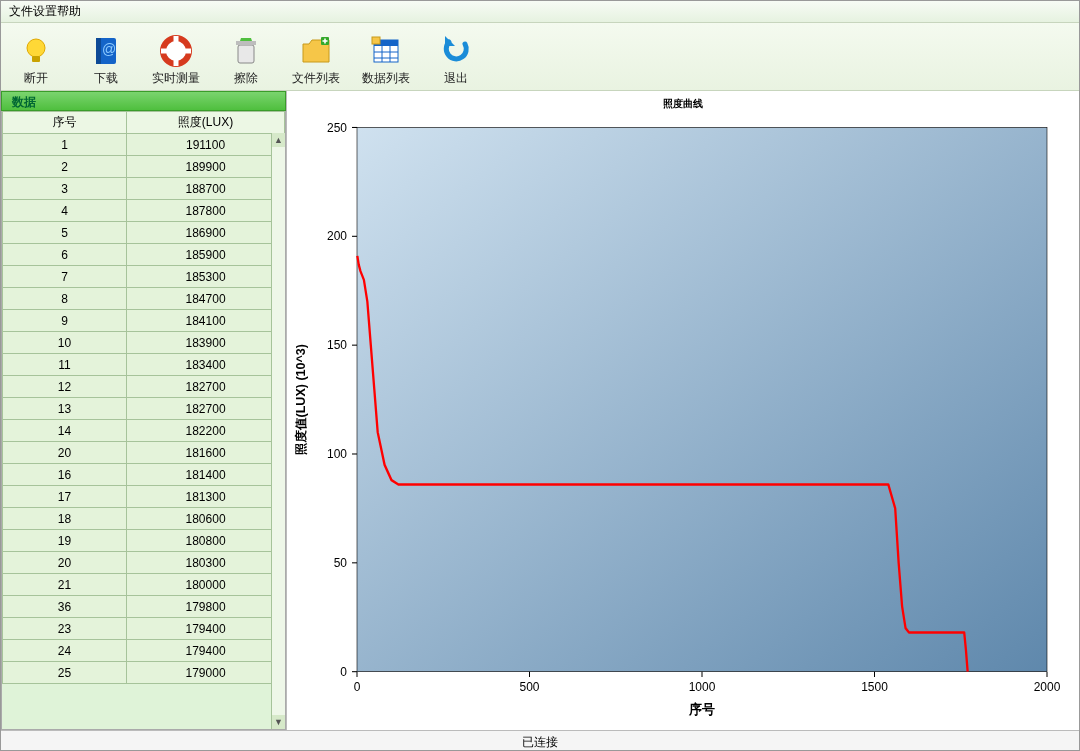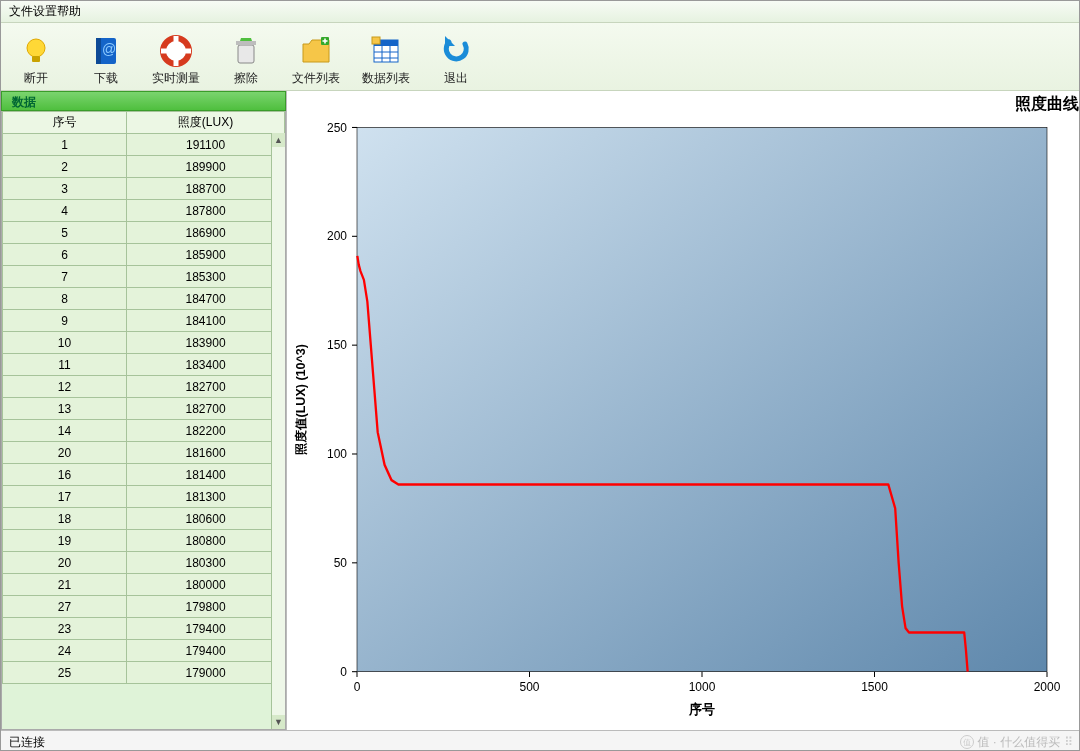--- a/index.html
+++ b/index.html
@@ -22,27 +22,27 @@
   .panel-hdr { background:linear-gradient(#7ad46e,#4fbf3e); color:#063; font-weight:bold; height:20px; line-height:20px; padding-left:10px; border:1px solid #3a9c2a;}
   .grid-wrap { flex:1; overflow:hidden; position:relative; border:1px solid #aaa; border-top:none; background:#dff3d8;}
   table.grid { width:100%; border-collapse:collapse; font-size:12px; }
   table.grid th { background:#ecf7e4; border:1px solid #a6c39a; height:22px; font-weight:normal;}
   table.grid td { border:1px solid #a6c39a; text-align:center; height:22px; background:#e4f3da;}
   .scroll-ind { position:absolute; right:0; top:22px; bottom:0; width:14px; background:#eef7e8; border-left:1px solid #a6c39a;}
   .scroll-ind .up, .scroll-ind .dn { position:absolute; left:0; right:0; height:14px; background:#d6e9c9; display:flex;align-items:center;justify-content:center;font-size:9px;color:#555;}
   .scroll-ind .up{top:0;} .scroll-ind .dn{bottom:0;}
 
   .right { flex:1; display:flex; flex-direction:column;}
-  .chart-title { height:26px; line-height:26px; text-align:right; font-weight:bold; font-size:16px;}
+  .chart-title { height:26px; line-height:26px; text-align:center; font-weight:bold; font-size:10px;}
   .chart-area { flex:1; position:relative; margin:0 12px 6px 0;}
   svg.chart { width:100%; height:100%; display:block;}
   .ytitle { font-size:12px; font-weight:bold;}
 
   
-  .status { height:22px; line-height:22px; padding:0 8px; border-top:1px solid #bbb; background:#f5f5f5; display:flex; justify-content:space-between; align-items:center;}
+  .status { height:22px; line-height:22px; padding:0 8px; border-top:1px solid #bbb; background:#f5f5f5; display:flex; justify-content:space-between; align-items:center;flex-direction:column;}
   .watermark { color:#bbb; font-size:12px; display:flex; align-items:center; gap:4px;}
 
 </style>
 </head>
 <body>
 
 <div class="menubar">
   <span class="menuitem">文件</span>
   <span class="menuitem">设置</span>
   <span class="menuitem">帮助</span>
@@ -220,21 +220,21 @@
             </tr>
             <tr>
               <td>20</td>
               <td>180300</td>
             </tr>
             <tr>
               <td>21</td>
               <td>180000</td>
             </tr>
             <tr>
-              <td>27</td>
+              <td>36</td>
               <td>179800</td>
             </tr>
             <tr>
               <td>23</td>
               <td>179400</td>
             </tr>
             <tr>
               <td>24</td>
               <td>179400</td>
             </tr>

